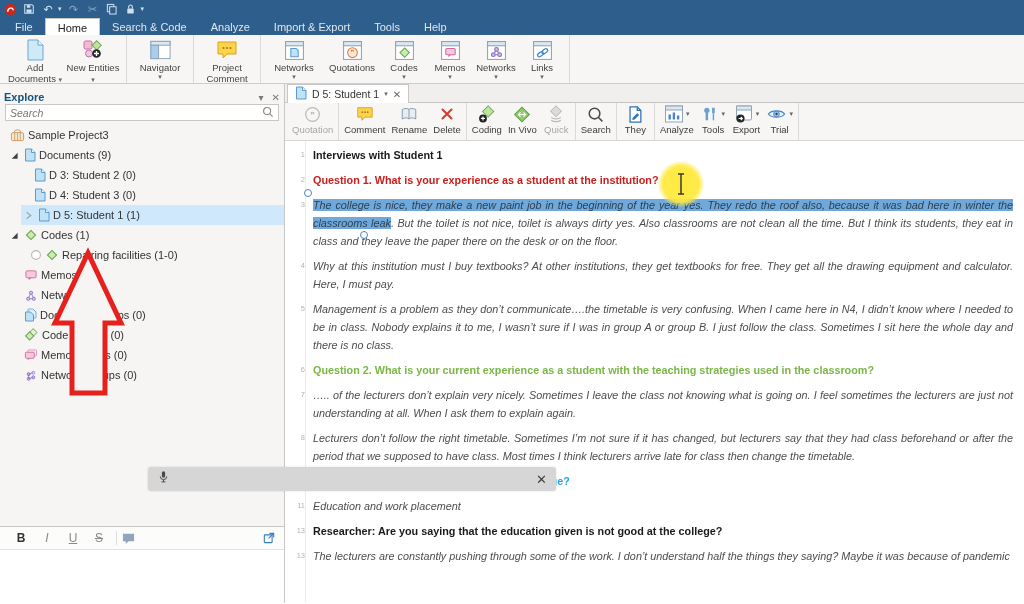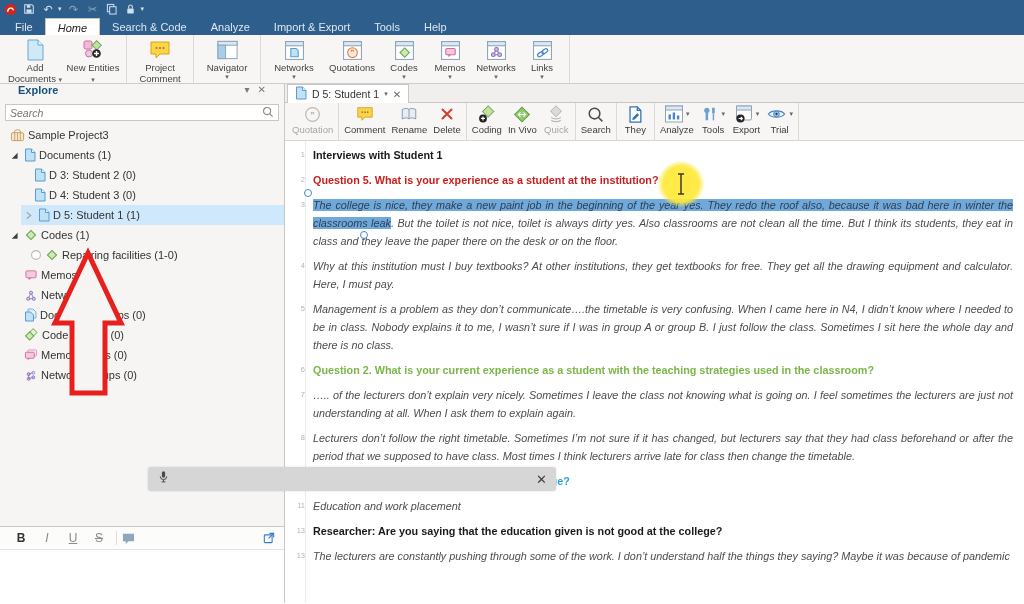--- a/index.html
+++ b/index.html
@@ -10,35 +10,35 @@
   
   .titlebar { height:18px; background:#2d5e8c; display:flex; align-items:center; padding-left:2px; position:relative; }
   .qa-icon { width:16px; height:14px; display:flex; align-items:center; justify-content:center; margin-right:3px; }
   .qa-icon.dim { opacity:.55; }
   .qa-caret { color:#cfe0ee; font-size:7px; margin:0 4px 0 -1px; }
   .win-title { position:absolute; left:0; right:0; text-align:center; font-size:10.5px; color:#cfdce8; pointer-events:none; }
 
   
   .menubar { height:17px; background:#2d5e8c; display:flex; align-items:stretch; padding-left:3px; }
   .mtab { color:#dde7f0; font-size:11px; padding:1px 12px 0; display:flex; align-items:center; }
-  .mtab.active { background:#fff; color:#222; border:1px solid #c8c6c5; border-bottom:none;font-style:italic; }
+  .mtab.active { background:#fff; color:#222; border:1px solid #c8c6c5; border-bottom:none; }
 
   
   .ribbon { height:49px; background:#f7f6f5; border-bottom:1px solid #d0cecd; display:flex; align-items:stretch; padding-left:2px; }
   .rgroup { display:flex; align-items:flex-start; padding:2px 4px; border-right:1px solid #dcdad8; }
   .rbtn { width:58px; display:flex; flex-direction:column; align-items:center; padding-top:1px; }
   .rbtn .ricon { height:24px; display:flex; align-items:center; justify-content:center; }
   .rbtn .rlabel { font-size:9.5px; color:#444; text-align:center; line-height:10.5px; margin-top:1px; }
   .rbtn .rcaret { font-size:7px; color:#666; line-height:6px; }
   .rbtn.narrow { width:46px; }
 
   
   .main { display:flex; height:519px; }
   .left { width:285px; background:#f6f5f4; border-right:1px solid #c9c7c6; position:relative; display:flex; flex-direction:column; }
-  .panel-header { height:19px; display:flex; align-items:flex-start; padding:0 18px; }
+  .panel-header { height:19px; display:flex; align-items:flex-end; padding:0 4px; }
   .panel-title { font-size:11px; font-weight:bold; color:#15527e; flex:1; }
   .panel-hicon { color:#7a7a7a; font-size:10px; margin-left:8px; }
   .searchbox { margin:1px 5px 4px; height:17px; background:#fff; border:1px solid #c9c7c6; display:flex; align-items:center; padding:0 4px; }
   .searchbox input { flex:1; border:none; outline:none; font-size:10.5px; font-style:italic; color:#555; background:transparent; font-family:inherit; }
   .tree { flex:1; overflow:hidden; }
   .trow { height:20px; display:flex; align-items:center; gap:3px; font-size:11px; color:#333; }
   .trow .exp { width:13px; flex:none; display:flex; align-items:center; justify-content:center; }
   .trow.l0 { padding-left:10px; }
   .trow.l1 { padding-left:8px; }
   .trow.l2 { padding-left:34px; }
@@ -191,44 +191,44 @@
               </svg>
             </span>
           </span>
           <span class="rlabel"><span>New Entities</span> <span class="rcaret">▾</span></span>
         </div>
       </div>
       <div class="rgroup">
         <div class="rbtn">
           <span class="ricon">
             <span style="display:inline-flex;align-items:center;">
+              <svg width="23" height="22" viewBox="0 0 24 22">
+                <rect x="2" y="2" width="20" height="18" fill="#fff" stroke="#8ea3b8"></rect>
+                <rect x="2" y="2" width="20" height="4" fill="#dbe7f3" stroke="#8ea3b8"></rect>
+                <rect x="2" y="6" width="8" height="14" fill="#a9cdea" stroke="#8ea3b8"></rect>
+              </svg>
+            </span>
+          </span>
+          <span class="rlabel"><span>Navigator</span></span>
+          <span class="rcaret">▾</span>
+        </div>
+      </div>
+      <div class="rgroup">
+        <div class="rbtn">
+          <span class="ricon">
+            <span style="display:inline-flex;align-items:center;">
               <svg width="24" height="22" viewBox="0 0 24 22">
                 <path d="M3 3h18v12h-9l-4 4v-4H3z" fill="#fcd34d" stroke="#d9a514"></path>
                 <circle cx="8.5" cy="9" r="1.1" fill="#a97d10"></circle>
                 <circle cx="12" cy="9" r="1.1" fill="#a97d10"></circle>
                 <circle cx="15.5" cy="9" r="1.1" fill="#a97d10"></circle>
               </svg>
             </span>
           </span>
           <span class="rlabel"><span>Project Comment</span></span>
-        </div>
-      </div>
-      <div class="rgroup">
-        <div class="rbtn">
-          <span class="ricon">
-            <span style="display:inline-flex;align-items:center;">
-              <svg width="23" height="22" viewBox="0 0 24 22">
-                <rect x="2" y="2" width="20" height="18" fill="#fff" stroke="#8ea3b8"></rect>
-                <rect x="2" y="2" width="20" height="4" fill="#dbe7f3" stroke="#8ea3b8"></rect>
-                <rect x="2" y="6" width="8" height="14" fill="#a9cdea" stroke="#8ea3b8"></rect>
-              </svg>
-            </span>
-          </span>
-          <span class="rlabel"><span>Navigator</span></span>
-          <span class="rcaret">▾</span>
         </div>
       </div>
       <div class="rgroup">
         <div class="rbtn">
           <span class="ricon">
             <span style="display:inline-flex;align-items:center;">
               <svg width="21" height="21" viewBox="0 0 20 20">
                 <rect x="1.5" y="1.5" width="17" height="17" fill="#fff" stroke="#8ea3b8"></rect>
                 <rect x="1.5" y="1.5" width="17" height="4" fill="#dbe7f3" stroke="#8ea3b8"></rect>
                 <path d="M6.5 8h5l2 2v6h-7z" fill="#bfe3f5" stroke="#5b9bd0"></path>
@@ -344,21 +344,21 @@
               <svg width="9" height="9" viewBox="0 0 10 10">
                 <path d="M8.5 2v6.5H2z" fill="#404040"></path>
               </svg>
             </span>
             <span style="display:inline-flex;align-items:center;">
               <svg width="12" height="14" viewBox="0 0 12 14">
                 <path d="M1.5 1h6l3.5 3.5V13h-9.5z" fill="#bfe3f5" stroke="#5b9bd0"></path>
                 <path d="M7.5 1v3.5H11" fill="#e3f2fb" stroke="#5b9bd0"></path>
               </svg>
             </span>
-            <span class="tlabel">Documents (1)</span>
+            <span class="tlabel">Documents (9)</span>
           </div>
           <div class="trow l2">
             <span style="display:inline-flex;align-items:center;">
               <svg width="12" height="14" viewBox="0 0 12 14">
                 <path d="M1.5 1h6l3.5 3.5V13h-9.5z" fill="#bfe3f5" stroke="#5b9bd0"></path>
                 <path d="M7.5 1v3.5H11" fill="#e3f2fb" stroke="#5b9bd0"></path>
               </svg>
             </span>
             <span class="tlabel">D 3: Student 2 (0)</span>
           </div>
@@ -683,21 +683,21 @@
                 </span>
                 <span class="tcaret2">▾</span>
               </span>
               <span class="tlbl">Trial</span>
             </div>
           </div>
         </div>
       <div class="doccontent" id="content-host">
         <div class="gutterline"></div>
       <div class="para bold"><span class="pnum">1</span><span>Interviews with Student 1</span></div>
-          <div class="para q-red"><span class="pnum">2</span><span>Question 5. What is your experience as a student at the institution?</span></div>
+          <div class="para q-red"><span class="pnum">2</span><span>Question 1. What is your experience as a student at the institution?</span></div>
           <div class="para italic"><span class="pnum">3</span><span class="seg-selected">The college is nice, they make a new paint job in the beginning of the year yes. They redo the roof also, because it was bad here in winter the classrooms leak</span><span class="">. But the toilet is not nice, toilet is always dirty yes. Also classrooms are not clean all the time. But I think its students, they eat in class and they leave the paper there on the desk or on the floor.</span></div>
           <div class="para italic"><span class="pnum">4</span><span>Why at this institution must I buy textbooks? At other institutions, they get textbooks for free. They get all the drawing equipment and calculator. Here, I must pay.</span></div>
           <div class="para italic"><span class="pnum">5</span><span>Management is a problem as they don’t communicate….the timetable is very confusing. When I came here in N4, I didn’t know where I needed to be in class. Nobody explains it to me, I wasn’t sure if I was in group A or group B. I just follow the class. Sometimes I sit here the whole day and there is no class.</span></div>
           <div class="para q-green"><span class="pnum">6</span><span>Question 2. What is your current experience as a student with the teaching strategies used in the classroom?</span></div>
           <div class="para italic"><span class="pnum">7</span><span>….. of the lecturers don’t explain very nicely. Sometimes I leave the class not knowing what is going on. I feel sometimes the lecturers are just not understanding at all. When I ask them to explain again.</span></div>
           <div class="para italic"><span class="pnum">8</span><span>Lecturers don’t follow the right timetable. Sometimes I’m not sure if it has changed, but lecturers say that they had class beforehand or after the period that we supposed to have class. Most times I think lecturers arrive late for class then change the timetable.</span></div>
           <div class="para q-blue"><span class="pnum">10</span><span>Question 3. What do you expect from the college?</span></div>
           <div class="para italic"><span class="pnum">11</span><span>Education and work placement</span></div>
           <div class="para bold"><span class="pnum">13</span><span>Researcher: Are you saying that the education given is not good at the college?</span></div>
           <div class="para italic"><span class="pnum">13</span><span>The lecturers are constantly pushing through some of the work. I don’t understand half the things they saying? Maybe it was because of pandemic</span></div>

